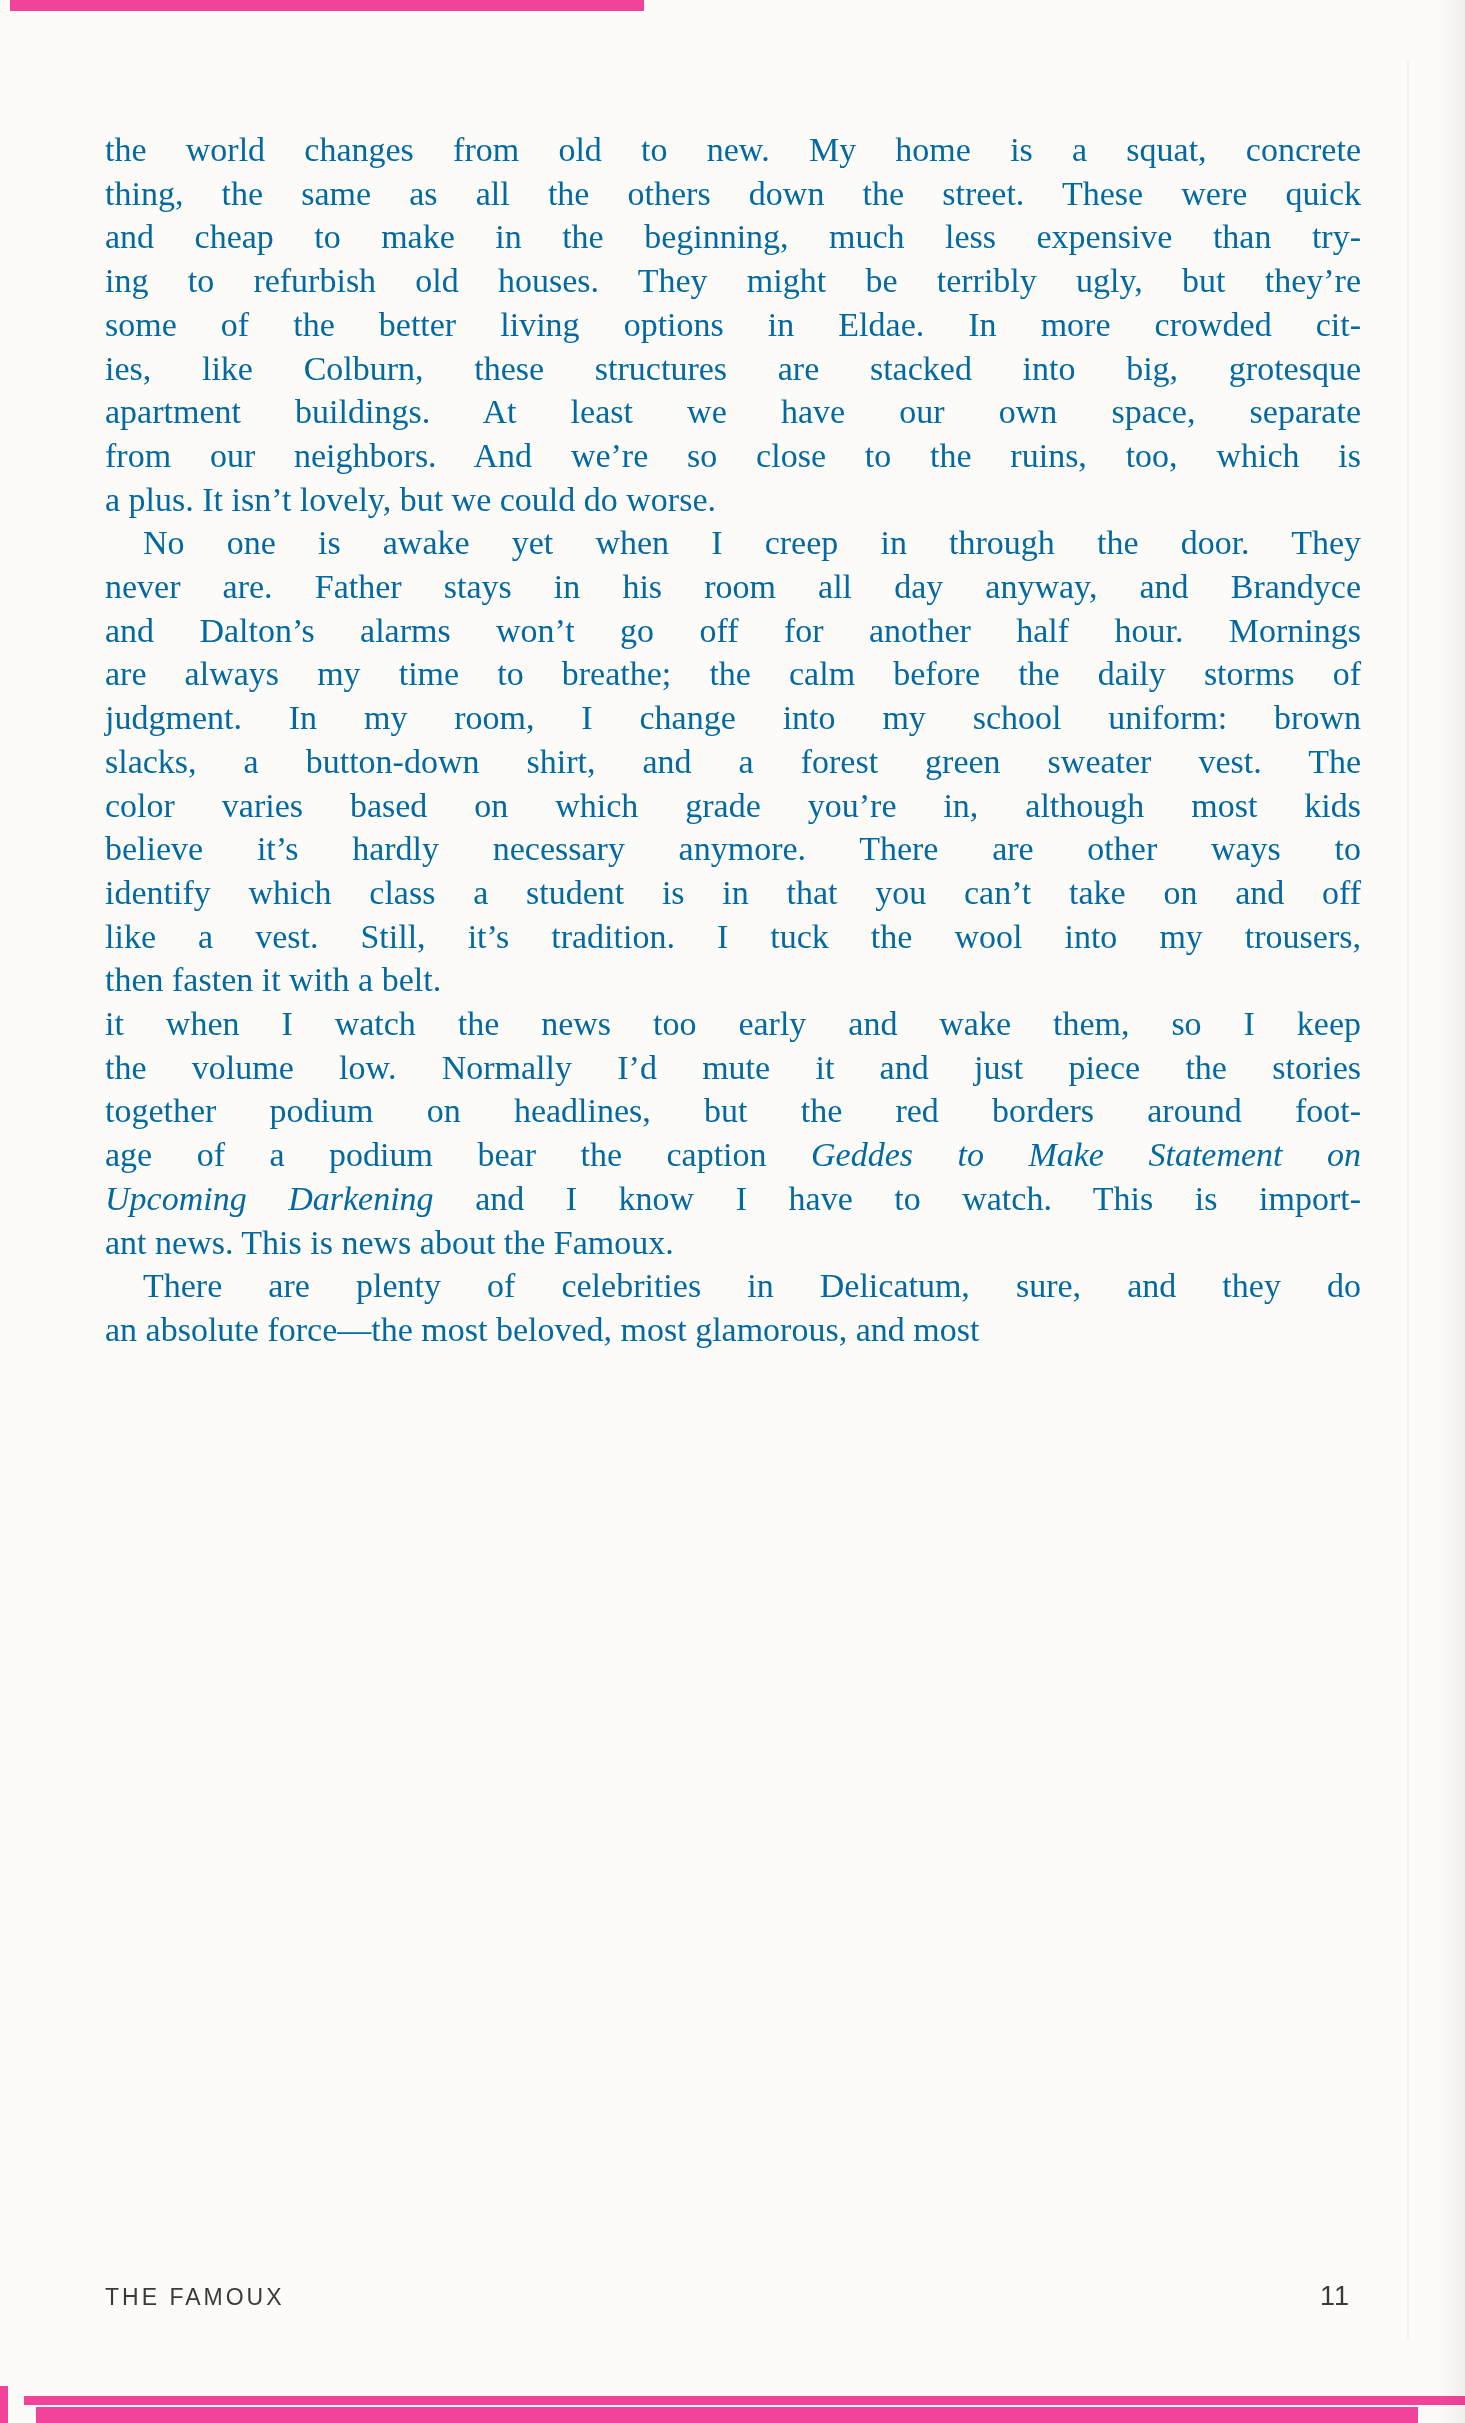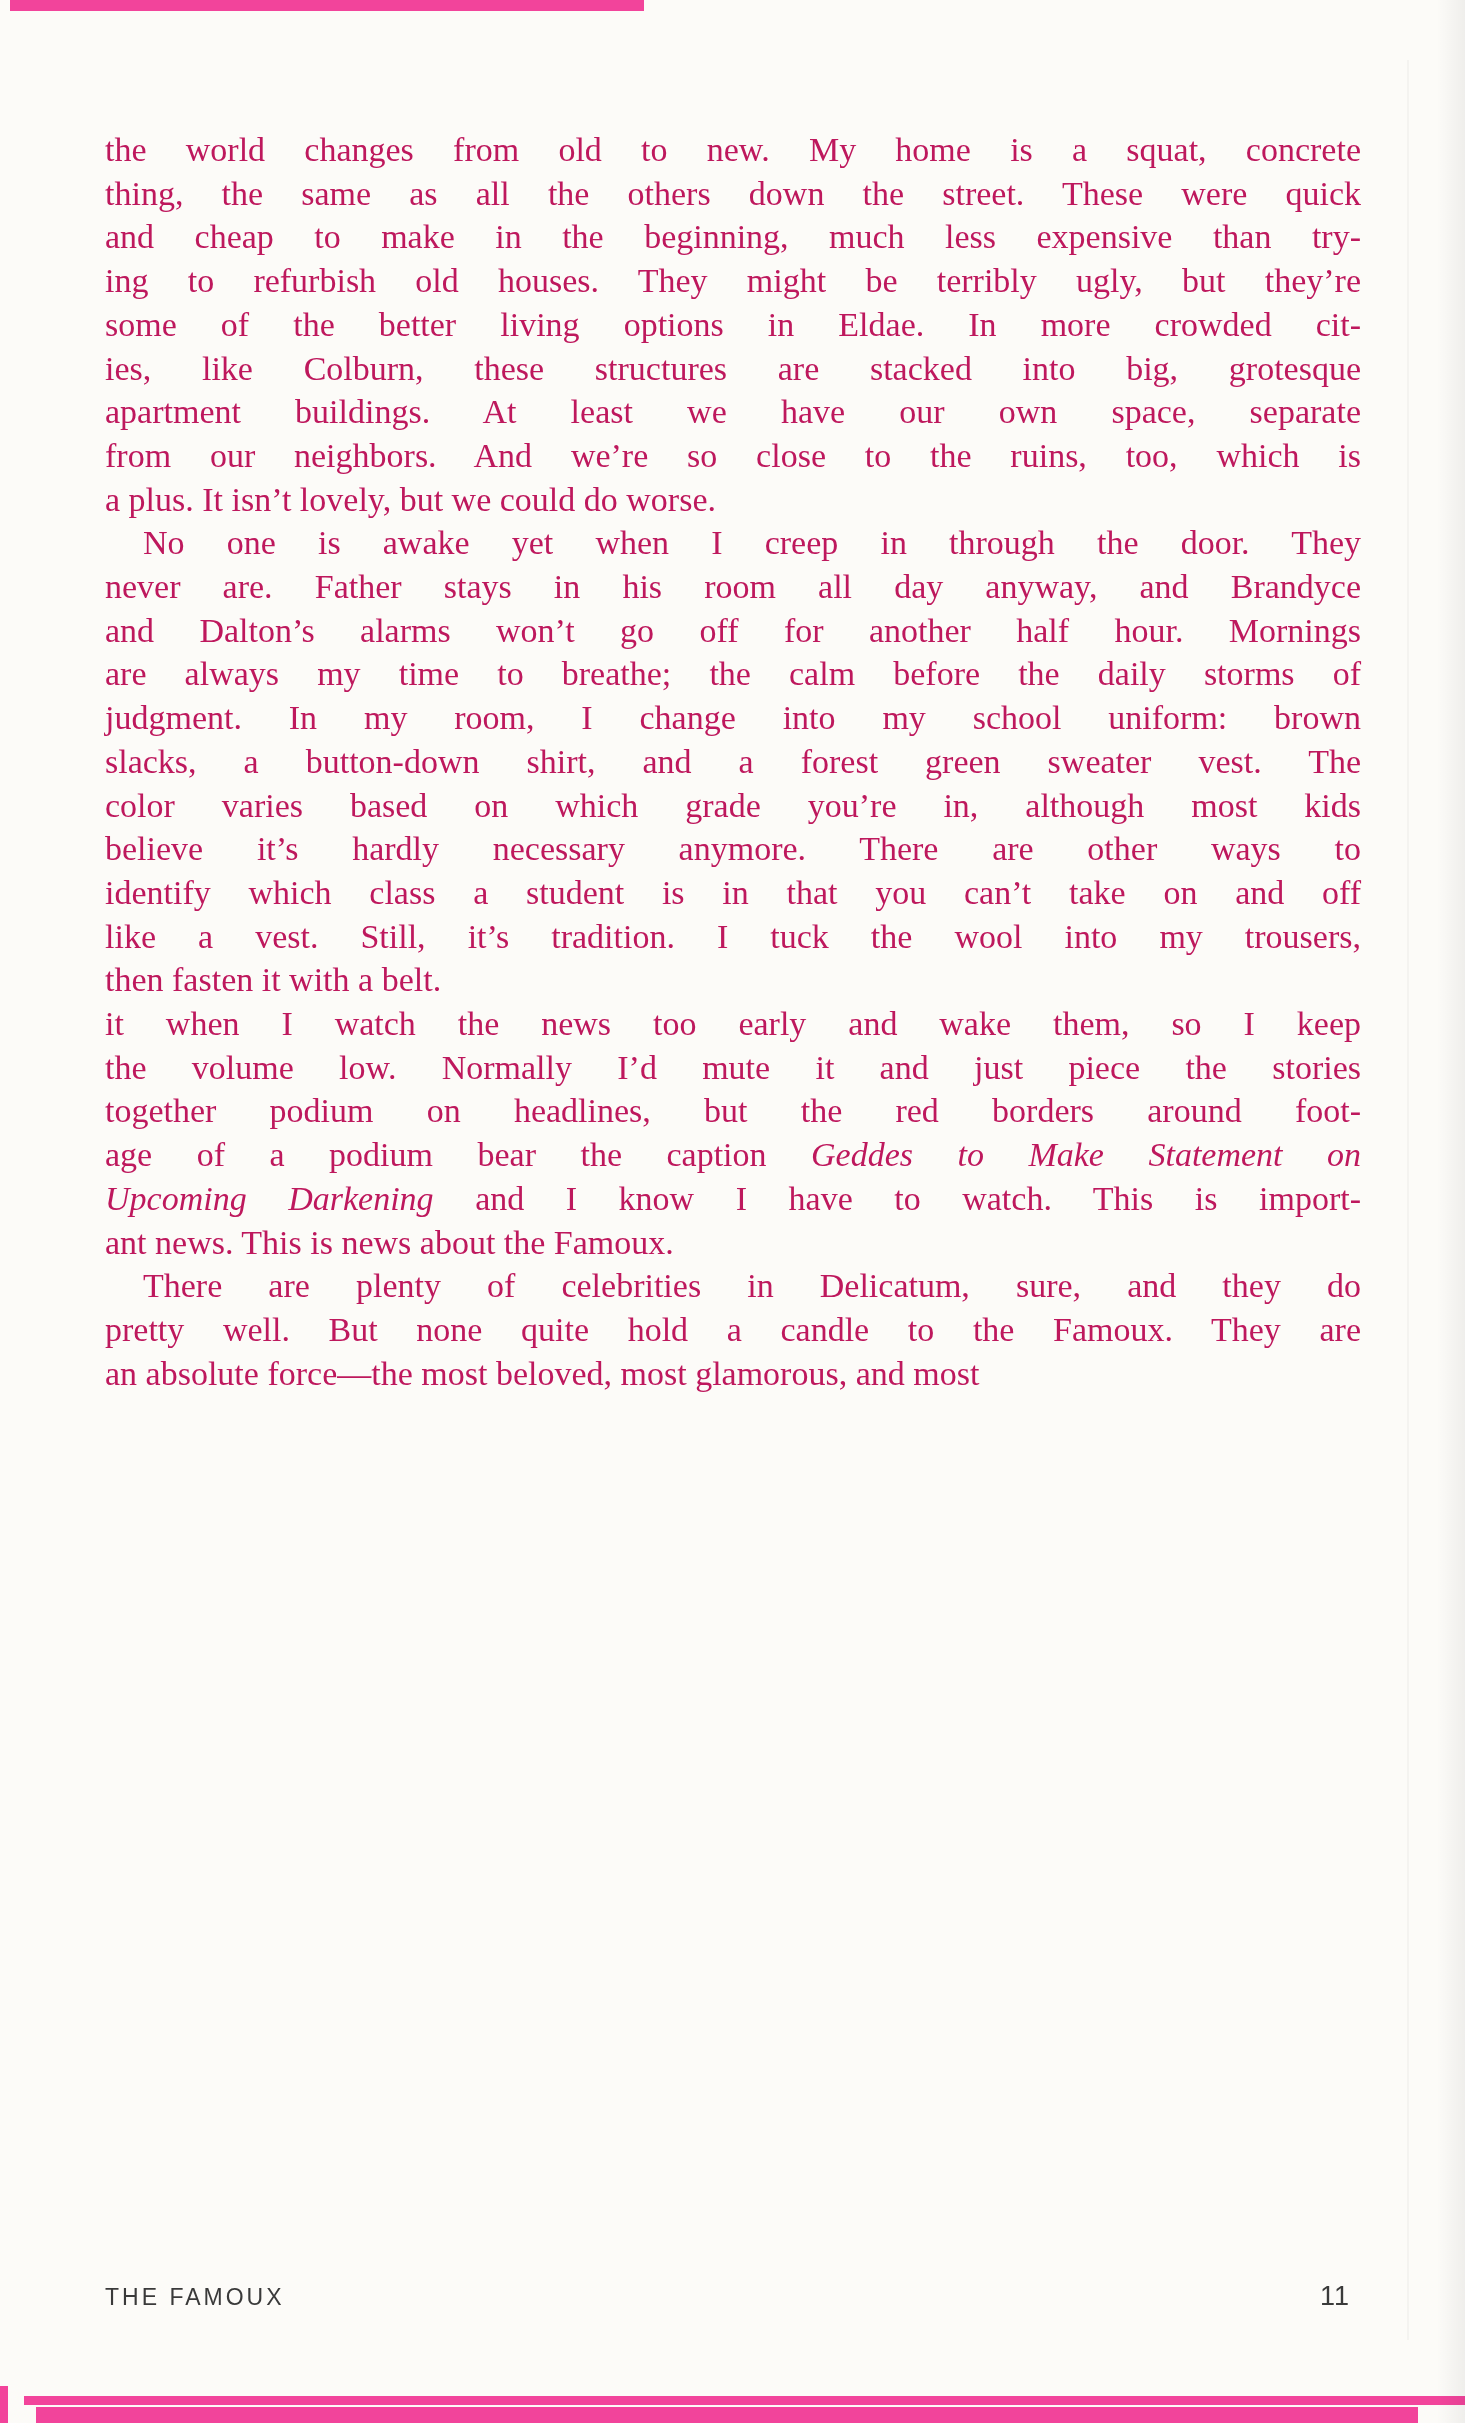--- a/index.html
+++ b/index.html
@@ -12,21 +12,21 @@
     width: 1465px;
     height: 2423px;
     overflow: hidden;
     font-family: "Liberation Serif", serif;
   }
   .body-text {
     position: absolute;
     left: 105px;
     top: 128px;
     width: 1256px;
-    color: #be185d;
+    color: #0369a1;
     font-size: 34px;
     line-height: 43.7px;
   }
   .line {
     text-align: justify;
     text-align-last: justify;
     white-space: normal;
   }
   .line.last {
     text-align-last: left;
@@ -111,21 +111,20 @@
       <div class="line"><span>identify which class a student is in that you can’t take on and off</span></div>
       <div class="line"><span>like a vest. Still, it’s tradition. I tuck the wool into my trousers,</span></div>
       <div class="line last"><span>then fasten it with a belt.</span></div>
       <div class="line"><span>it when I watch the news too early and wake them, so I keep</span></div>
       <div class="line"><span>the volume low. Normally I’d mute it and just piece the stories</span></div>
       <div class="line"><span>together podium on headlines, but the red borders around foot-</span></div>
       <div class="line"><span>age of a podium bear the caption </span><em>Geddes to Make Statement on</em></div>
       <div class="line"><em>Upcoming Darkening</em><span> and I know I have to watch. This is import-</span></div>
       <div class="line last"><span>ant news. This is news about the Famoux.</span></div>
       <div class="line indent"><span>There are plenty of celebrities in Delicatum, sure, and they do</span></div>
-      <div class="line"><span>pretty well. But none quite hold a candle to the Famoux. They are</span></div>
       <div class="line last"><span>an absolute force—the most beloved, most glamorous, and most</span></div>
     </div>
 
   <div class="footer">
     <span class="footer-title">THE FAMOUX</span>
     <span class="footer-page">11</span>
   </div>
 
   <div class="edge-strip strip-bottom-1" style="background: rgb(242, 68, 155);"></div>
   <div class="edge-strip strip-bottom-2" style="background: rgb(242, 68, 155);"></div>

